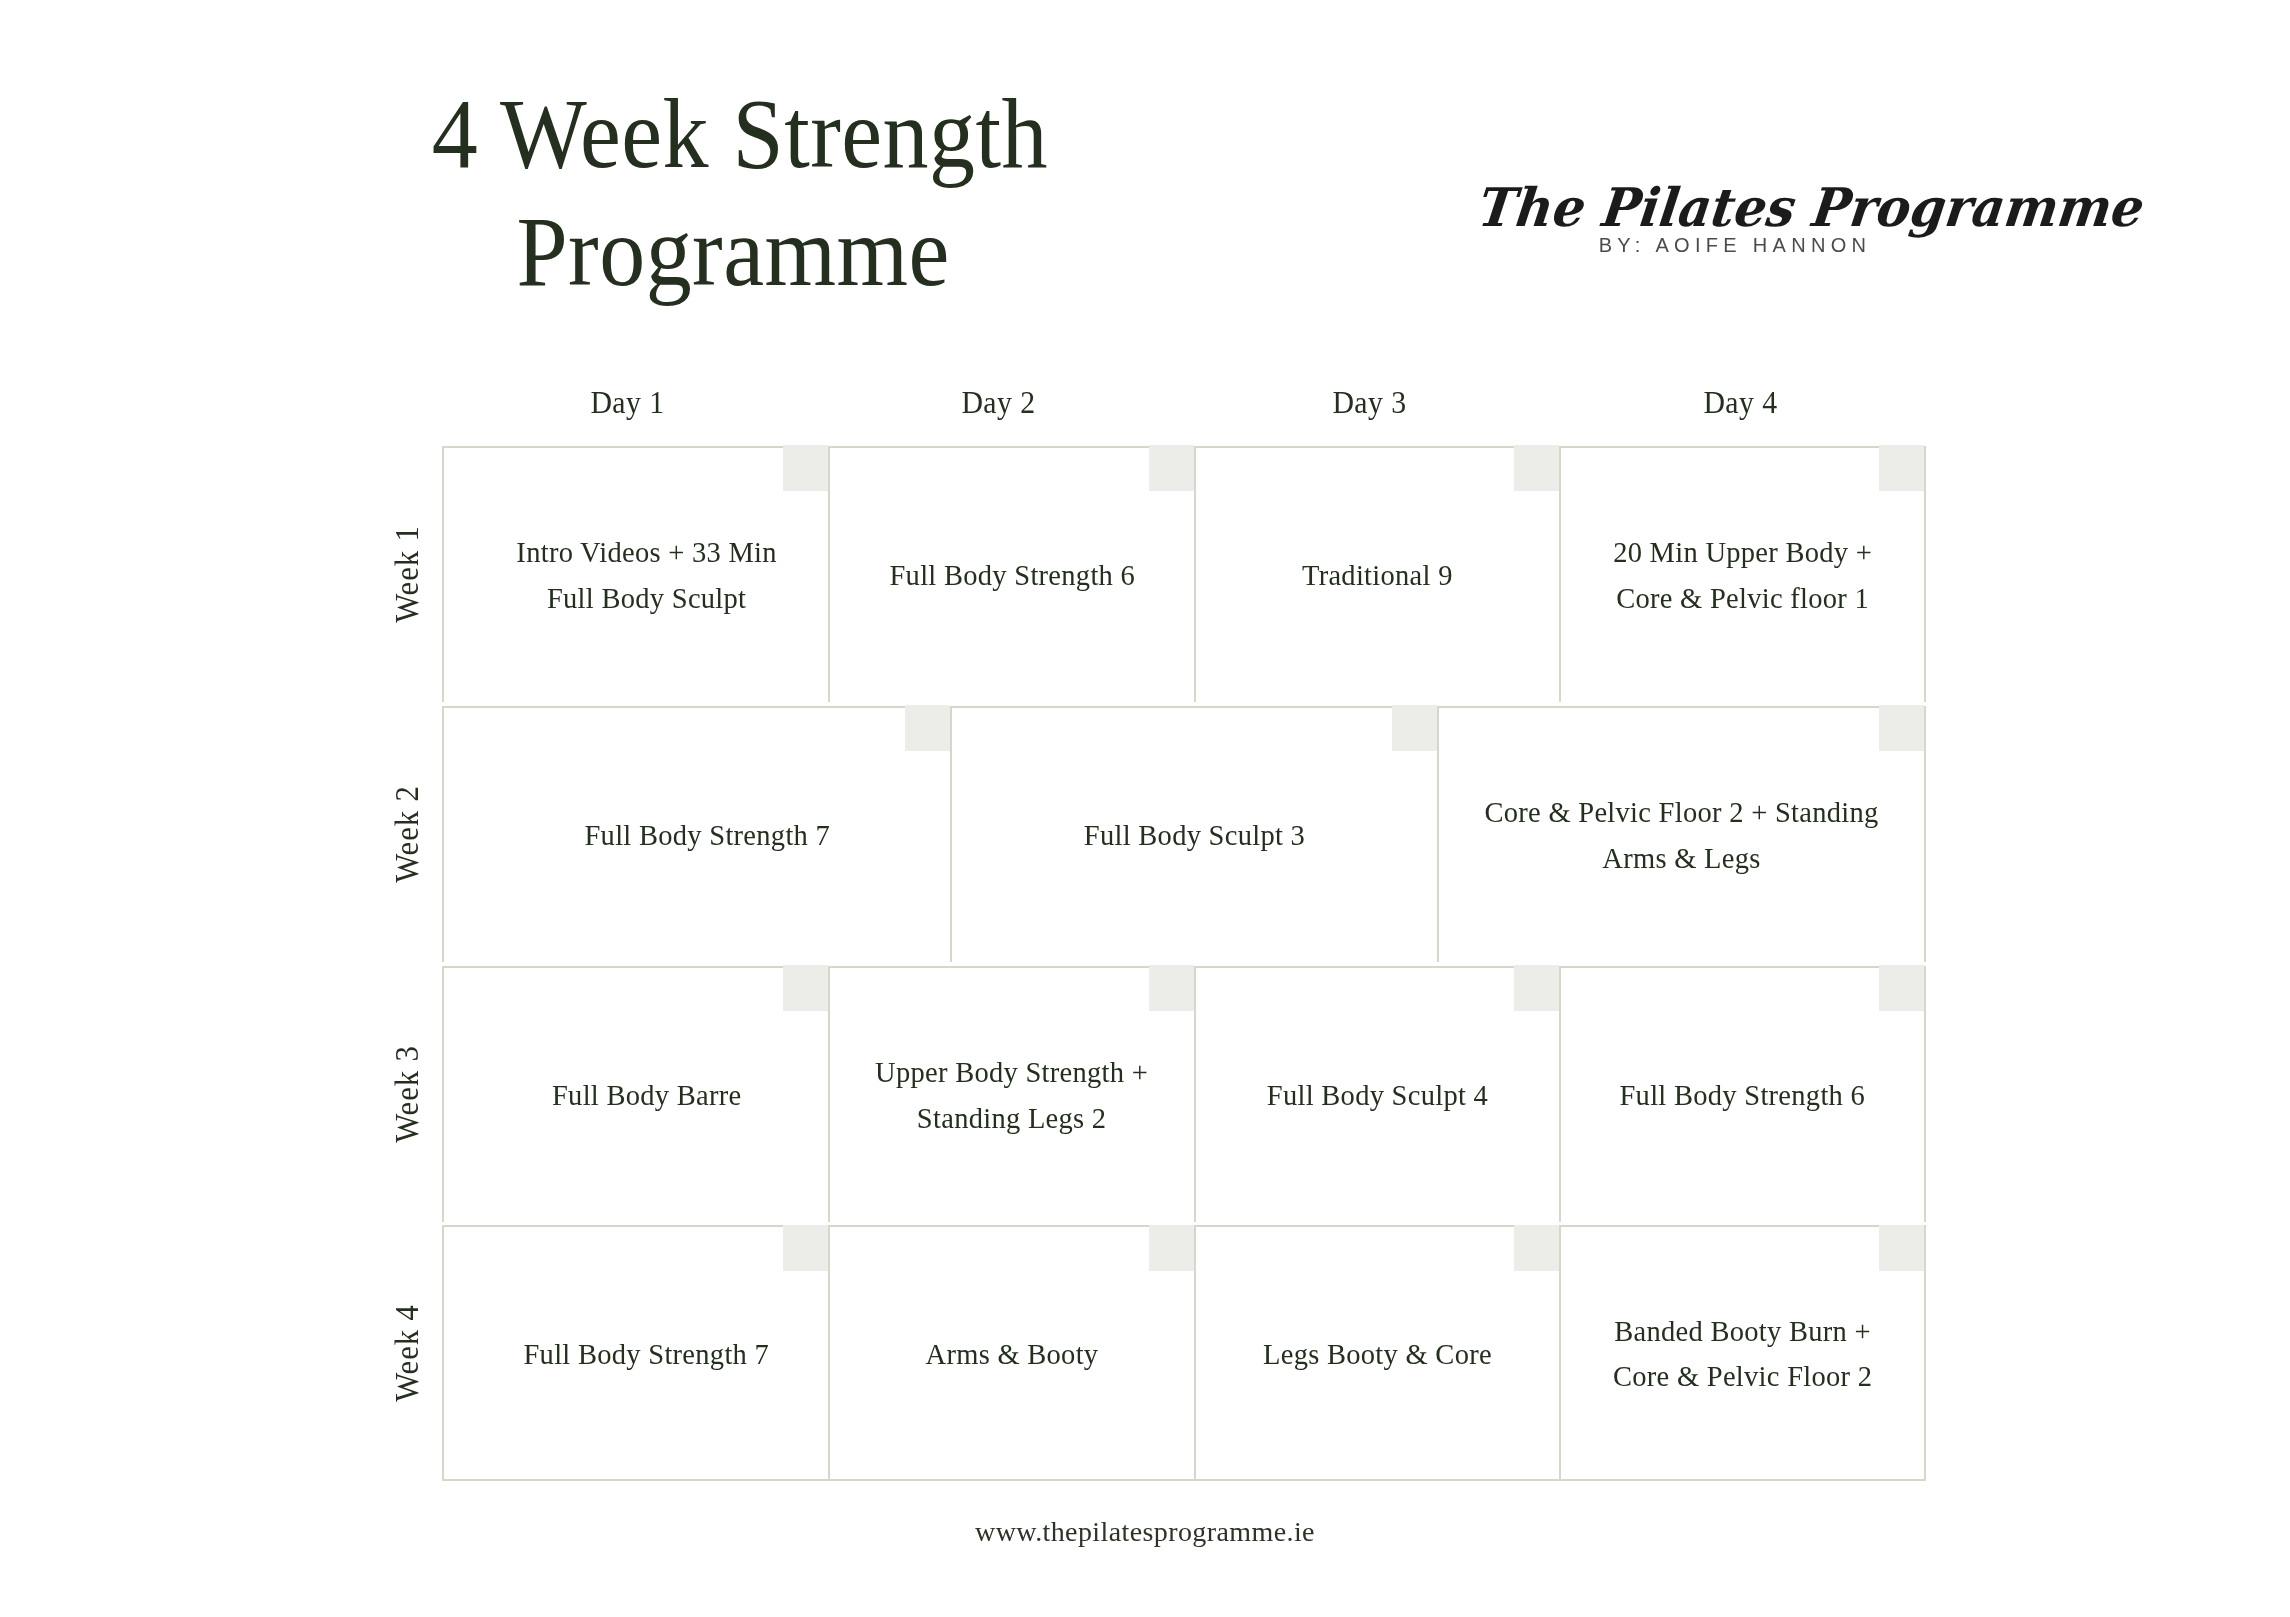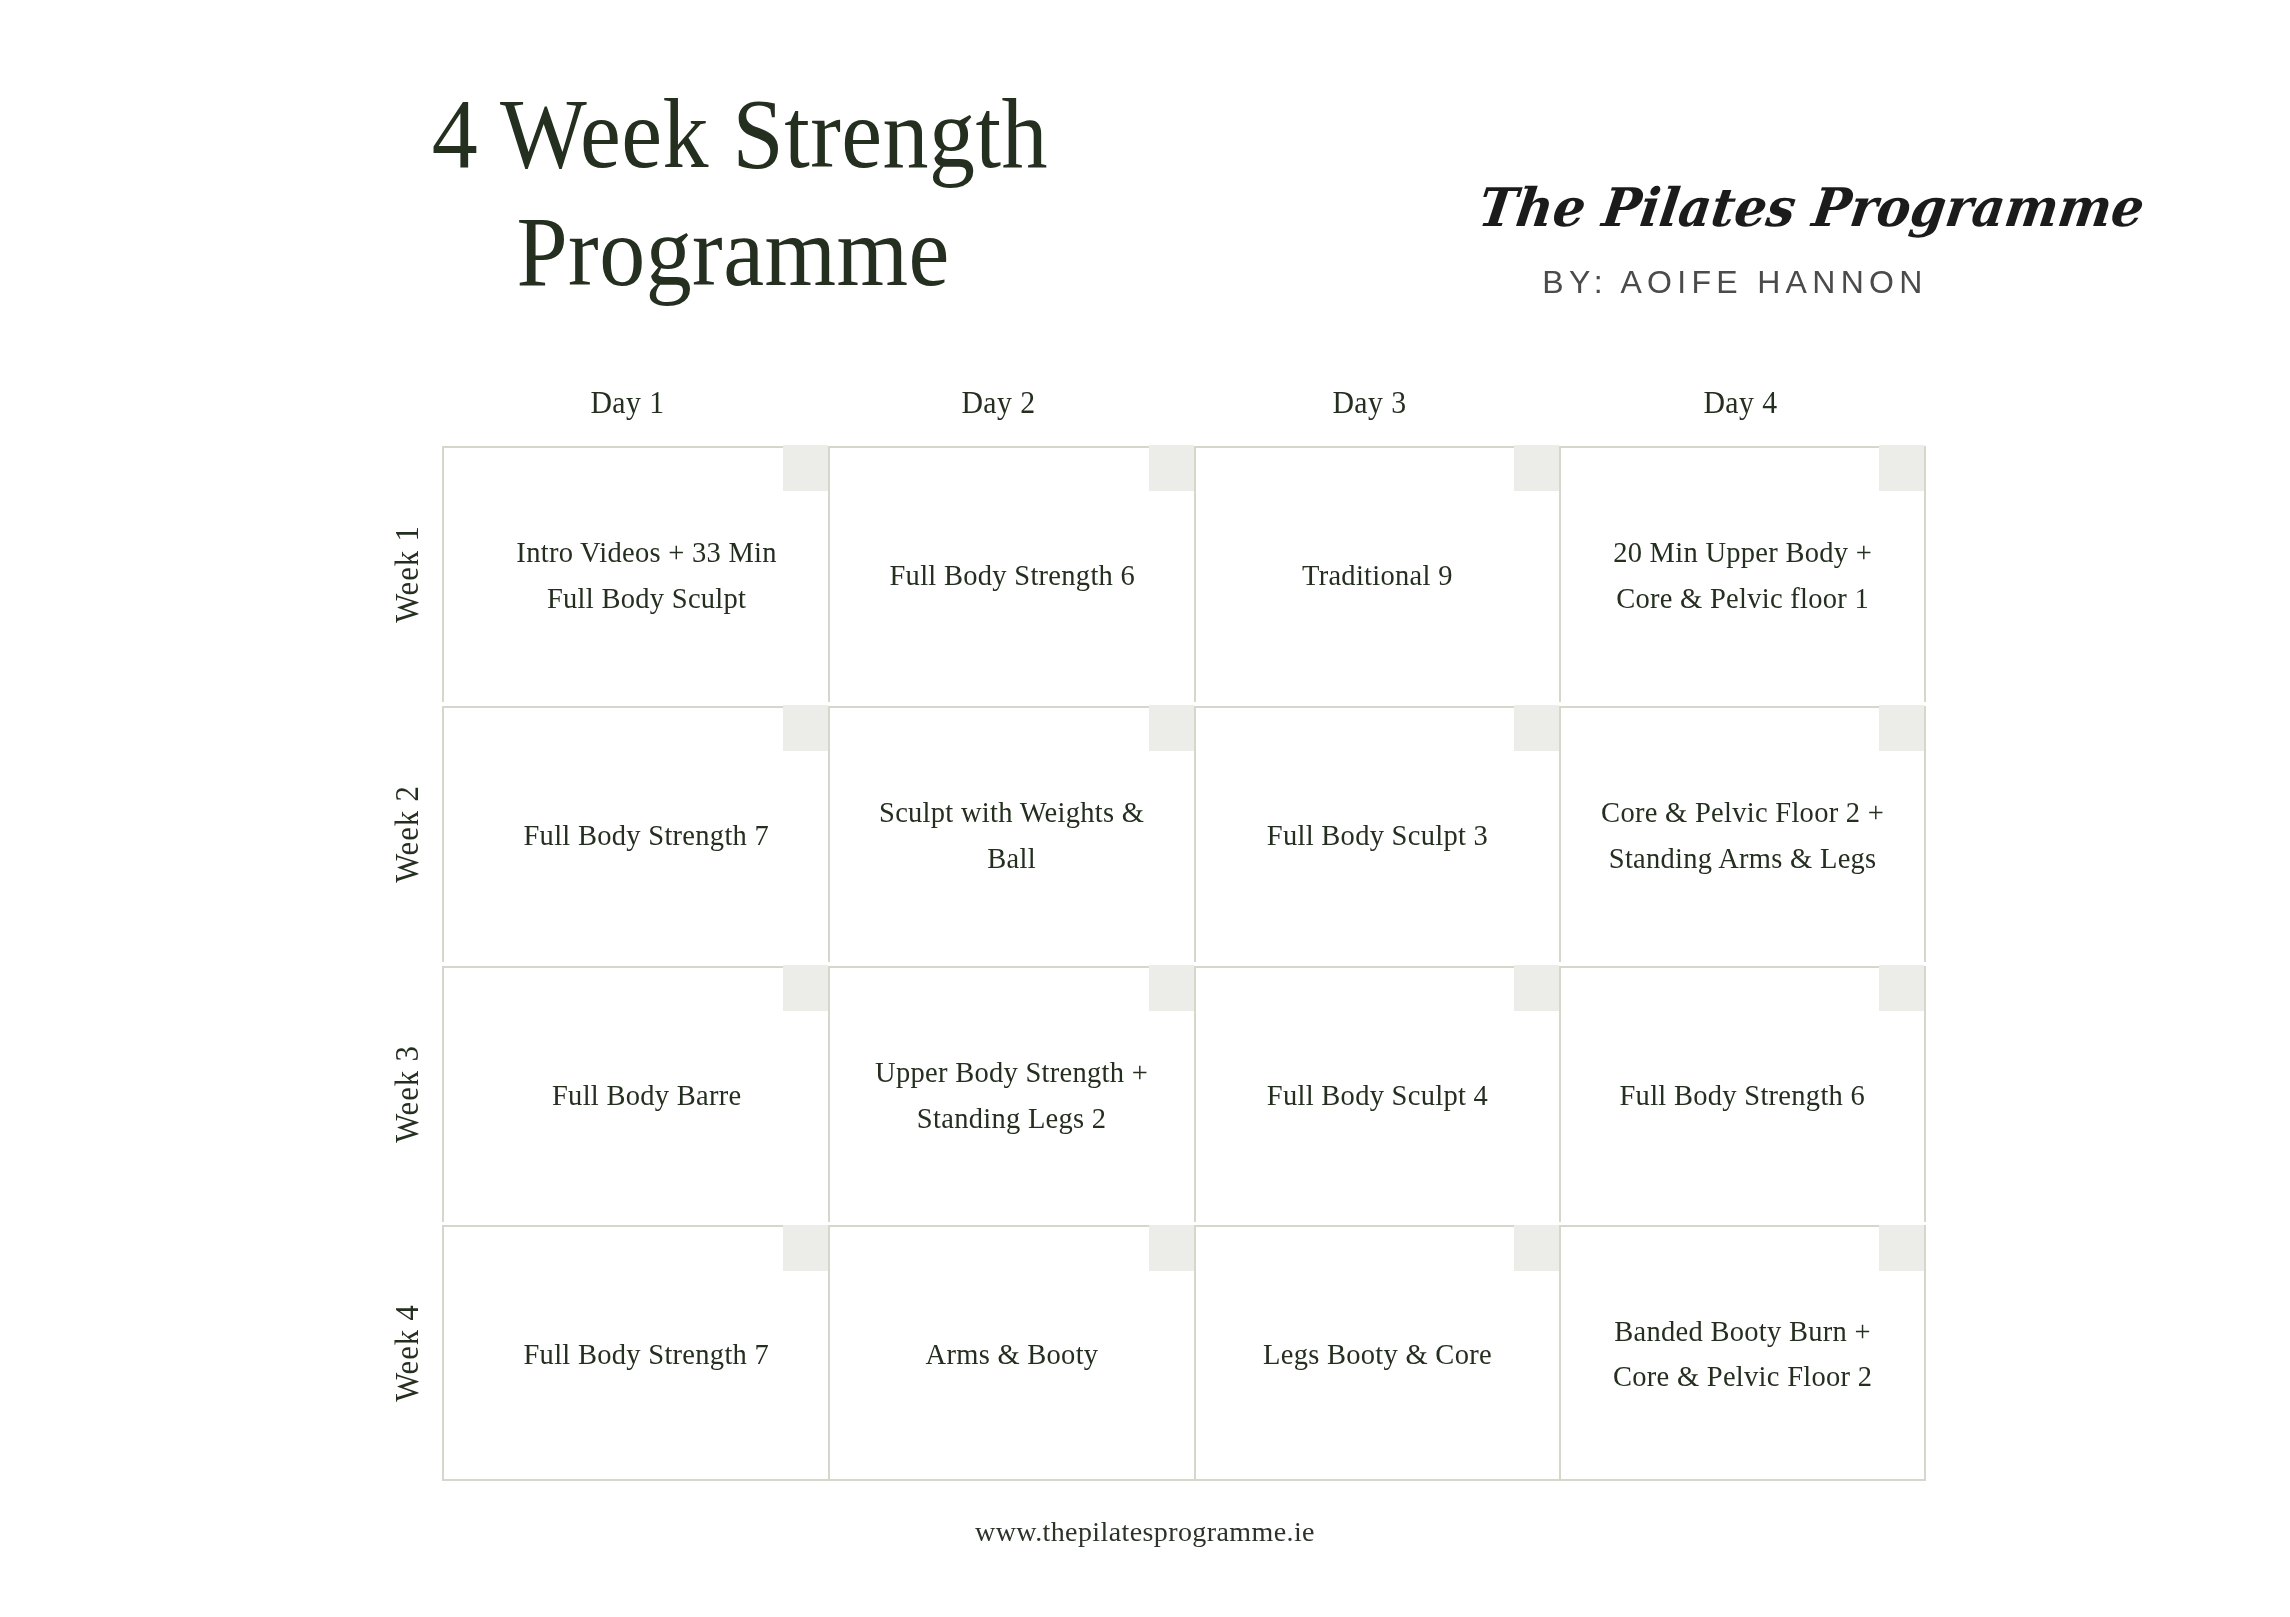--- a/index.html
+++ b/index.html
@@ -56,23 +56,23 @@
     font-style: italic;
     font-weight: bold;
     font-size: 53px;
     line-height: 1;
     color: #1b1b1b;
     transform: skewX(-8deg) scaleX(0.95);
     transform-origin: center center;
     white-space: nowrap;
   }
   .logo-byline {
-    margin-top: 30px;
+    margin-top: 0;
     font-family: "Liberation Sans", "DejaVu Sans", sans-serif;
-    font-size: 32px;
+    font-size: 20px;
     letter-spacing: 5.3px;
     color: #4b4b4b;
     white-space: nowrap;
   }
 
   
   .day-headers {
     position: absolute;
     left: 442px;
     top: 384px;
@@ -234,24 +234,20 @@
     </div>
   </div>
 
   <div class="week-row">
     <div class="day-cell">
       <span class="corner-tab"></span>
       <span class="cell-text">Full Body Strength 7</span>
     </div>
     <div class="day-cell">
       <span class="corner-tab"></span>
-      <span class="cell-text">Sculpt with Weights &amp; Ball</span>
-    </div>
-    <div class="day-cell">
-      <span class="corner-tab"></span>
       <span class="cell-text">Full Body Sculpt 3</span>
     </div>
     <div class="day-cell">
       <span class="corner-tab"></span>
       <span class="cell-text">Core &amp; Pelvic Floor 2 + Standing Arms &amp; Legs</span>
     </div>
   </div>
 
   <div class="week-row">
     <div class="day-cell">

